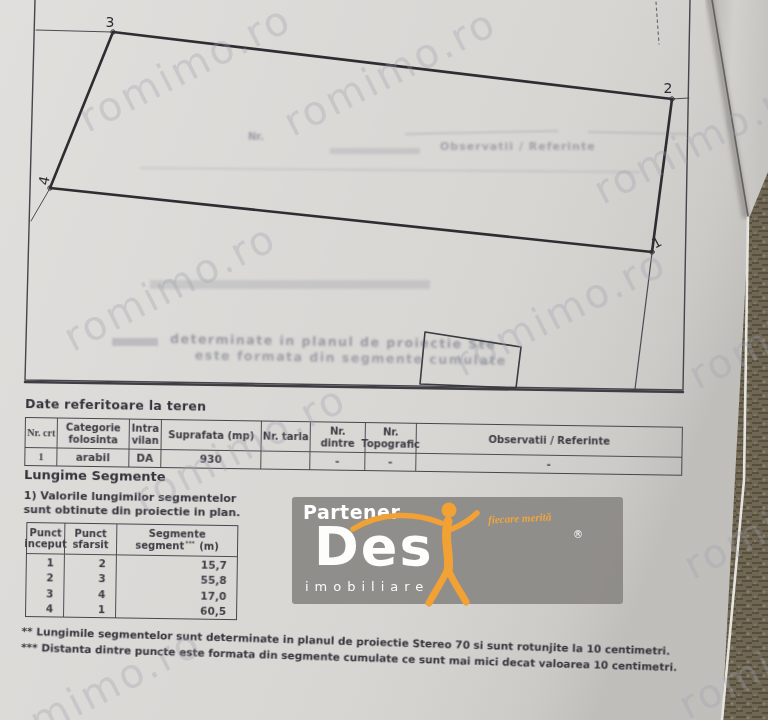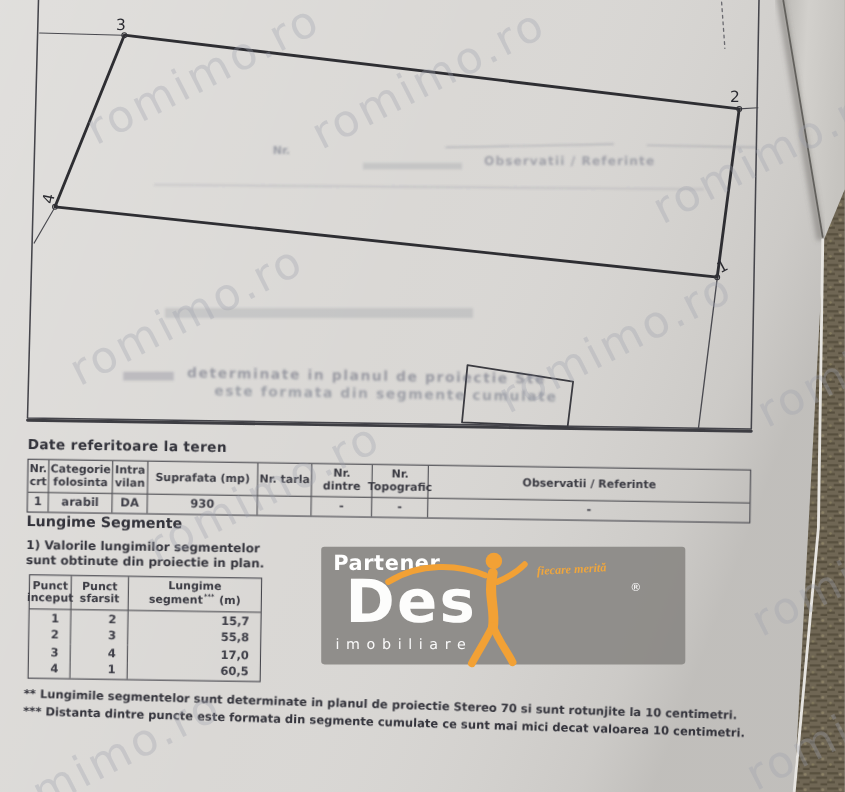--- a/index.html
+++ b/index.html
@@ -24,21 +24,21 @@
   
   #t1{position:absolute;left:25px;top:417px;width:658px;border:1.6px solid #45454c;background:transparent;}
   #t1 .row{display:flex;}
   #t1 .hrow{height:30px;}
   #t1 .drow{height:17px;}
   #t1 .c{border-right:1.3px solid #4c4c52;display:flex;align-items:center;justify-content:center;
          text-align:center;font-weight:bold;font-size:10px;line-height:1.12;padding:0 1px;}
   #t1 .c:last-child{border-right:none;flex:1;}
   #t1 .hrow .c{border-bottom:1.3px solid #4c4c52;}
   #t1 .drow .c{font-size:10.5px;font-weight:bold;color:#3f3f48;}
-  .w0{width:19px;} .w1{width:58px;} .w2{width:32px;} .w3{width:100px;}
+  .w0{width:32px;font-family:Liberation Serif, serif;} .w1{width:72px;} .w2{width:32px;} .w3{width:100px;}
   .w4{width:49px;} .w5{width:55px;} .w6{width:51px;}
 
   
   #t2{position:absolute;left:28px;top:522px;width:212px;border:1.6px solid #45454c;}
   #t2 .row{display:flex;}
   #t2 .hrow{height:31px;}
   #t2 .drow{height:15.5px;}
   #t2 .c{border-right:1.3px solid #4c4c52;display:flex;align-items:center;justify-content:center;
          text-align:center;font-weight:bold;font-size:10px;line-height:1.15;}
   #t2 .c:last-child{border-right:none;flex:1;}
@@ -188,21 +188,21 @@
       <div>1) Valorile lungimilor segmentelor</div>
       <div>sunt obtinute din proiectie in plan.</div>
     </div>
 
     <div id="t2">
       <div class="row hrow">
         <div class="c cw1">Punct inceput</div>
         <div class="c cw2">Punct sfarsit</div>
         <div class="c">
           <span style="display:inline-block;text-align:center;">
-            <span>Lungime</span><br>
+            <span>Segmente</span><br>
             <span>segment</span><sup>***</sup>
             <span>(m)</span>
           </span>
         </div>
       </div>
       <div class="row drow">
         <div class="c cw1">1</div>
         <div class="c cw2">2</div>
         <div class="c">15,7</div>
       </div>

